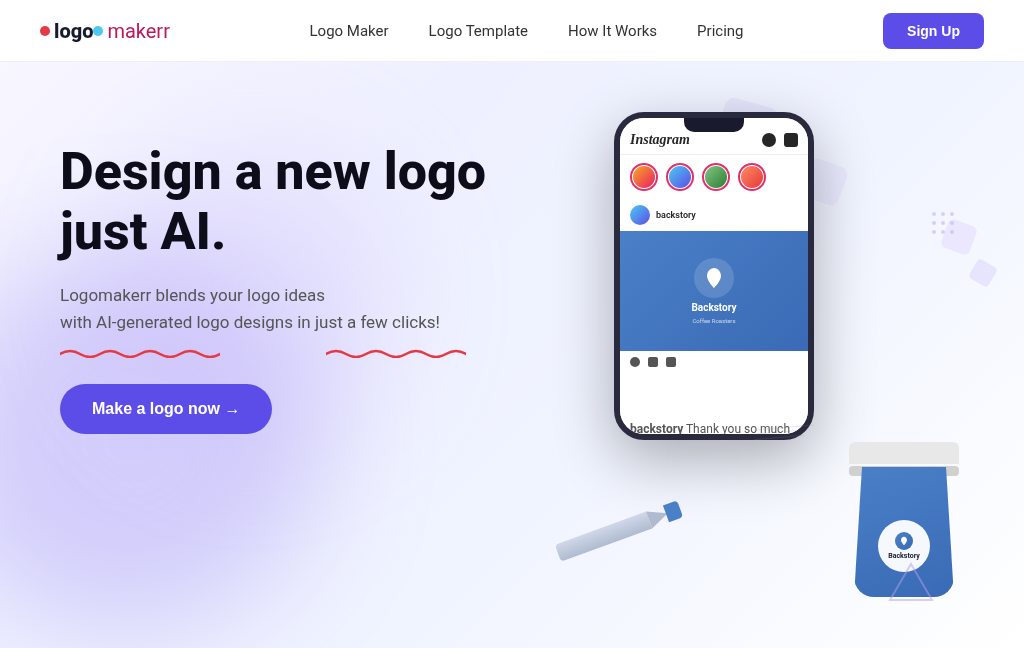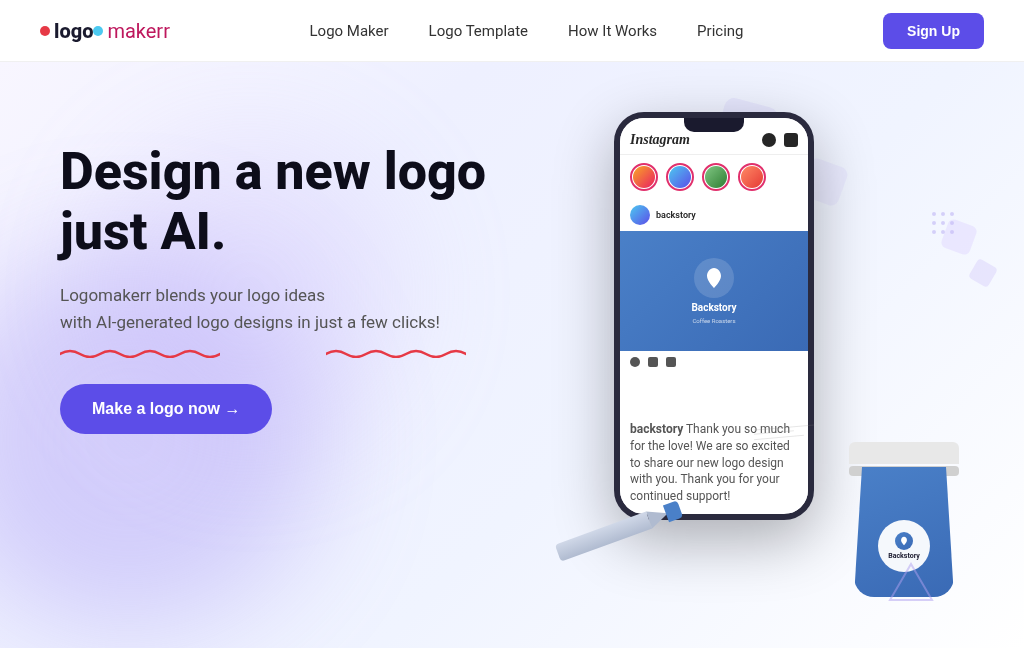--- a/index.html
+++ b/index.html
@@ -166,21 +166,21 @@
     
     .phone-wrapper {
       position: absolute;
       top: 30px;
       left: 80px;
       width: 200px;
       height: 400px;
     }
     .phone {
       width: 200px;
-      height: 408px;
+      height: 328px;
       background: #1a1a2e;
       border-radius: 30px;
       border: 6px solid #2a2a3e;
       overflow: hidden;
       box-shadow: 0 20px 60px rgba(0,0,0,0.3);
       position: relative;
     }
     .phone-notch {
       position: absolute;
       top: 0;

